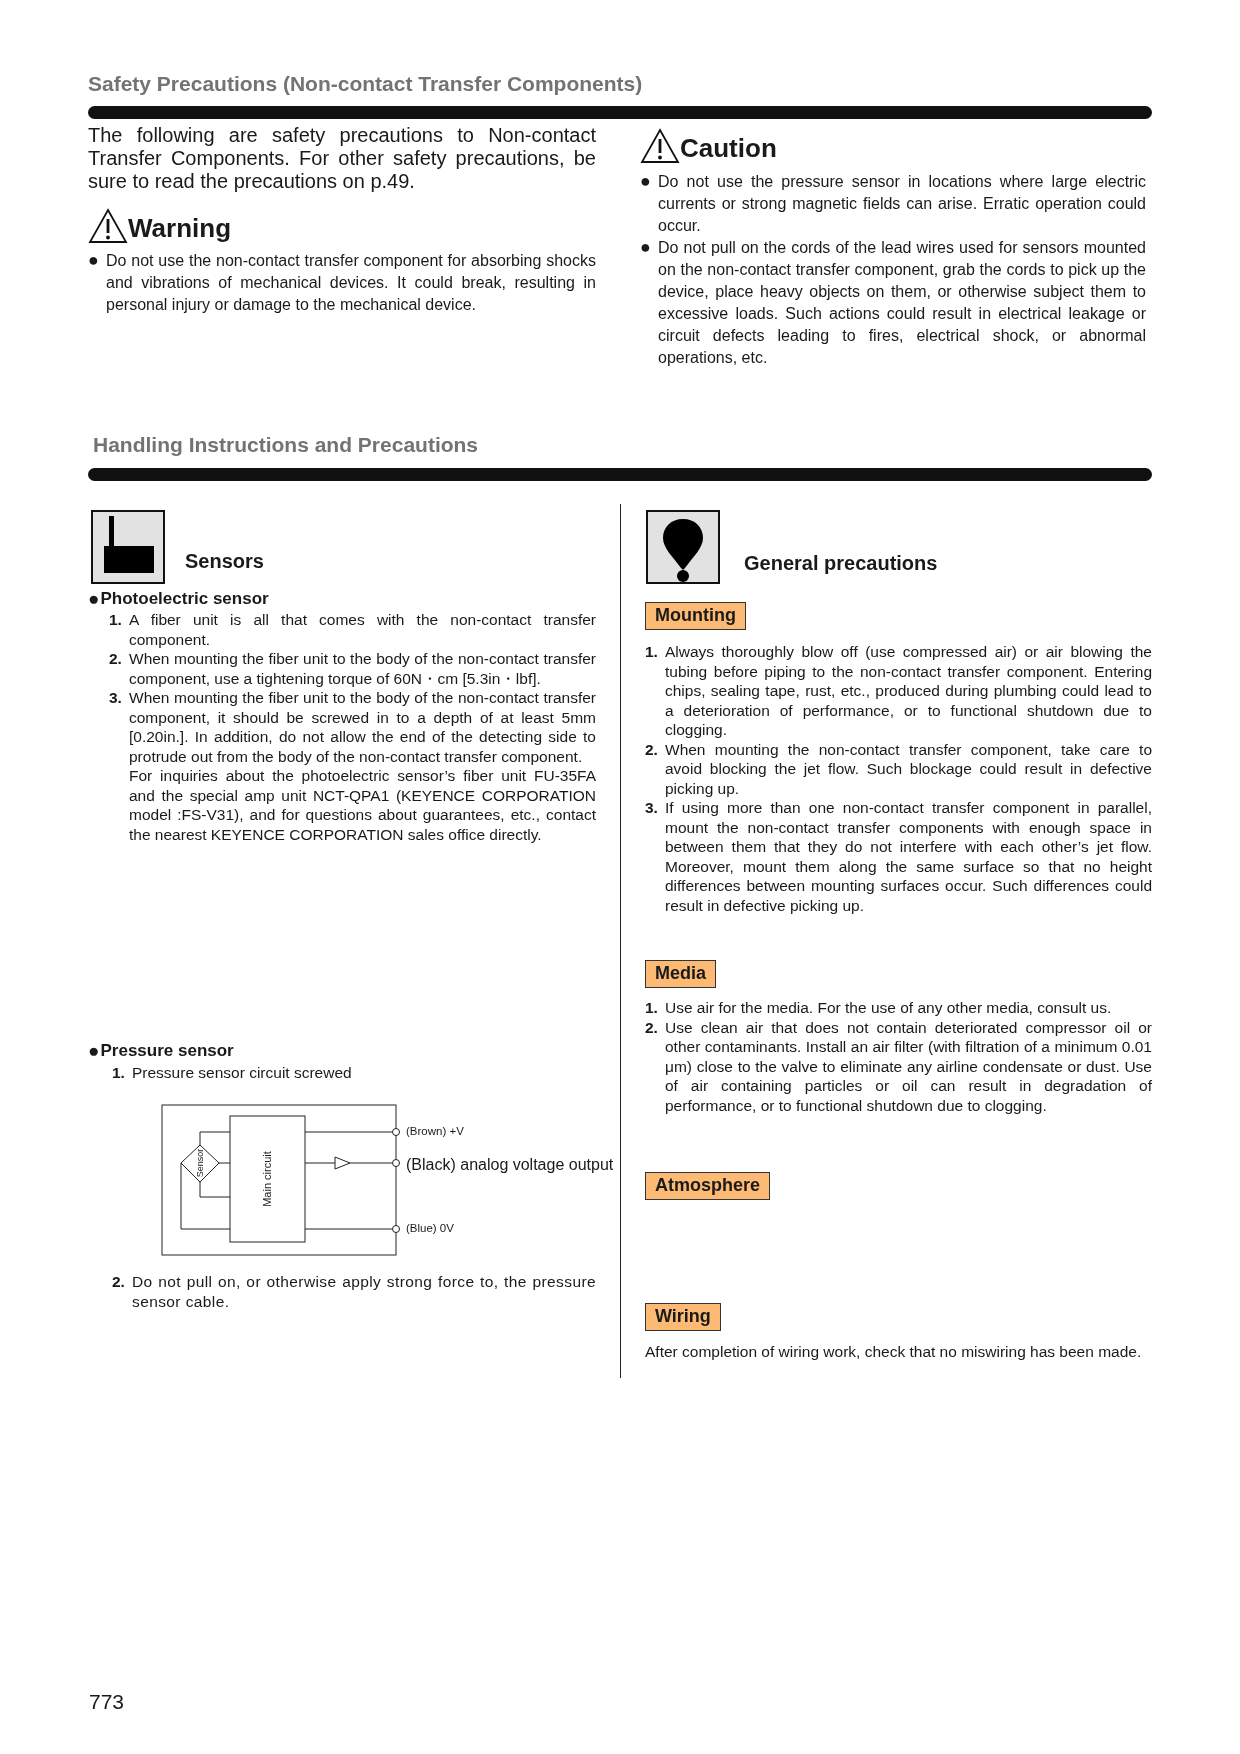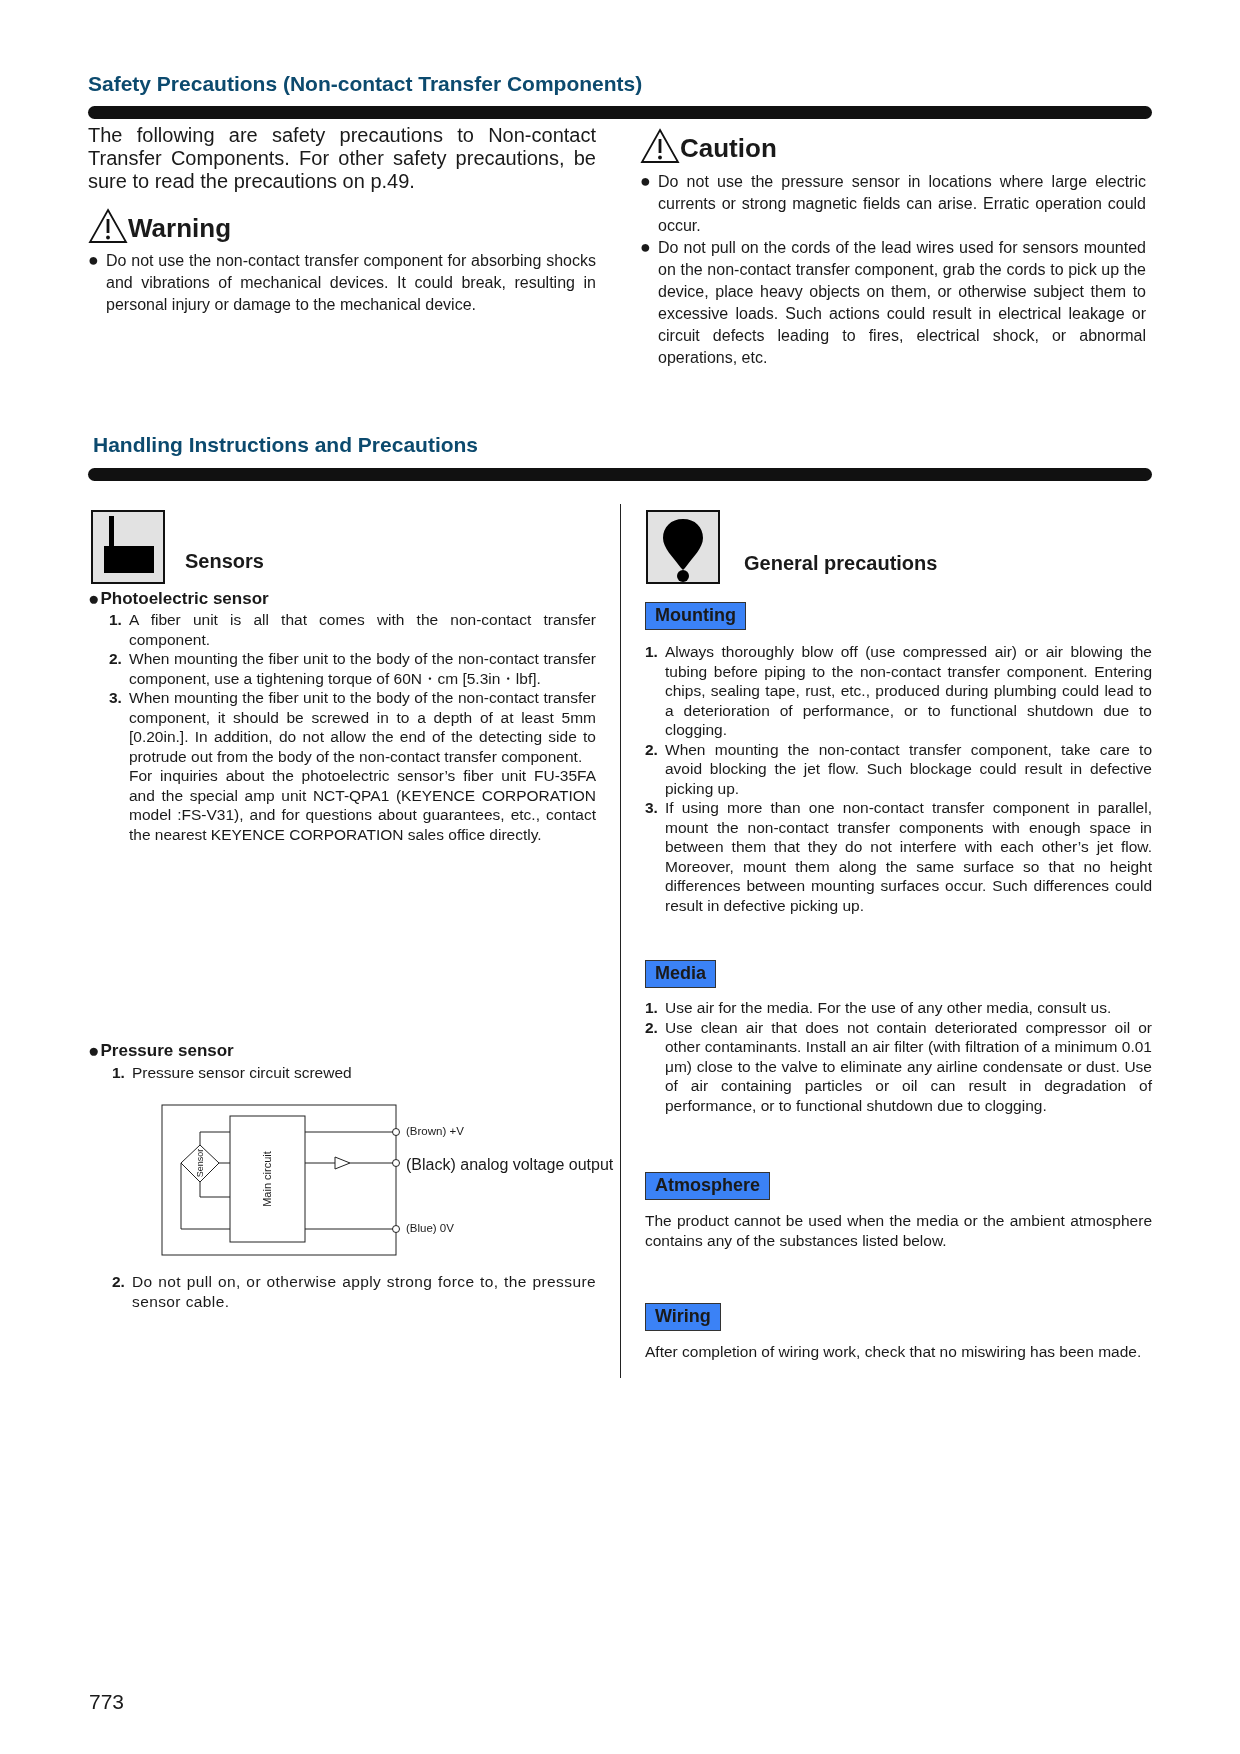--- a/index.html
+++ b/index.html
@@ -1,33 +1,33 @@
 <!DOCTYPE html>
 <html><head>
   <meta charset="utf-8">
   <style>
     html, body { margin: 0; padding: 0; background: #ffffff; }
     body { width: 1240px; height: 1754px; position: relative; overflow: hidden;
            font-family: "Liberation Sans", sans-serif; color: #1a1a1a; }
     .abs { position: absolute; }
-    .h1 { font-weight: bold; font-size: 21px; color: #0c4a6e; }
+    .h1 { font-weight: bold; font-size: 21px; color: #737373; }
     .bar { height: 13px; background: #111; border-radius: 7px; }
     .body-text { font-size: 20px; line-height: 20.5px; text-align: justify; }
     .alert-title { font-weight: bold; font-size: 26px; display: flex; align-items: flex-end; }
     .bullet-item { display: flex; font-size: 16px; line-height: 20.5px; text-align: justify; }
     .bullet-dot { flex: 0 0 18px; font-size: 18px; line-height: 20px; }
     .bullet-text { flex: 1; }
     .num-item { display: flex; font-size: 15.5px; line-height: 19.5px; text-align: justify; }
     .num { flex: 0 0 20px; font-weight: bold; }
     .num-text { flex: 1; }
     .num-text p { margin: 0; }
     .iconbox { width: 74px; height: 74px; border: 2px solid #111; background: #e2e2e2; box-sizing: border-box; position: absolute; }
     .subhead { font-weight: bold; font-size: 20px; }
     .subsub { font-weight: bold; font-size: 17px; display: flex; align-items: center; }
-    .tag { display: inline-block; border: 1.5px solid #333; background: #3b82f6; font-weight: bold; font-size: 18px; padding: 2px 9px 3px 9px; }
+    .tag { display: inline-block; border: 1.5px solid #333; background: #fdba74; font-weight: bold; font-size: 18px; padding: 2px 9px 3px 9px; }
     .divider { width: 1px; background: #222; }
   </style>
 </head>
 <body>
 
 <div class="abs h1" style="left:88px; top:72px;">Safety Precautions (Non-contact Transfer Components)</div>
 <div class="abs bar" style="left:88px; top:106px; width:1064px;"></div>
 
 <div class="abs body-text" style="left:88px; top:124px; width:508px; line-height:23px;">The following are safety precautions to Non-contact Transfer Components. For other safety precautions, be sure to read the precautions on p.49.</div>
 
@@ -181,19 +181,18 @@
     <span class="num-text">Use air for the media. For the use of any other media, consult us.</span>
   </div>
   <div class="num-item">
     <span class="num">2.</span>
     <span class="num-text">Use clean air that does not contain deteriorated compressor oil or other contaminants. Install an air filter (with filtration of a minimum 0.01 μm) close to the valve to eliminate any airline condensate or dust. Use of air containing particles or oil can result in degradation of performance, or to functional shutdown due to clogging.</span>
   </div>
 </div>
 
 <div class="abs tag" style="left:645px; top:1172px;">Atmosphere</div>
 <div class="abs" style="left:645px; top:1211px; width:507px; font-size:15.5px; line-height:19.5px; text-align:justify;">
-  <div>The product cannot be used when the media or the ambient atmosphere contains any of the substances listed below.</div>
 </div>
 
 <div class="abs tag" style="left:645px; top:1303px;">Wiring</div>
 <div class="abs" style="left:645px; top:1342px; width:507px; font-size:15.5px; line-height:19.5px; text-align:justify;">After completion of wiring work, check that no miswiring has been made.</div>
 
 <div class="abs" style="left:89px; top:1690px; font-size:21px;">773</div>
 
 </body></html>

